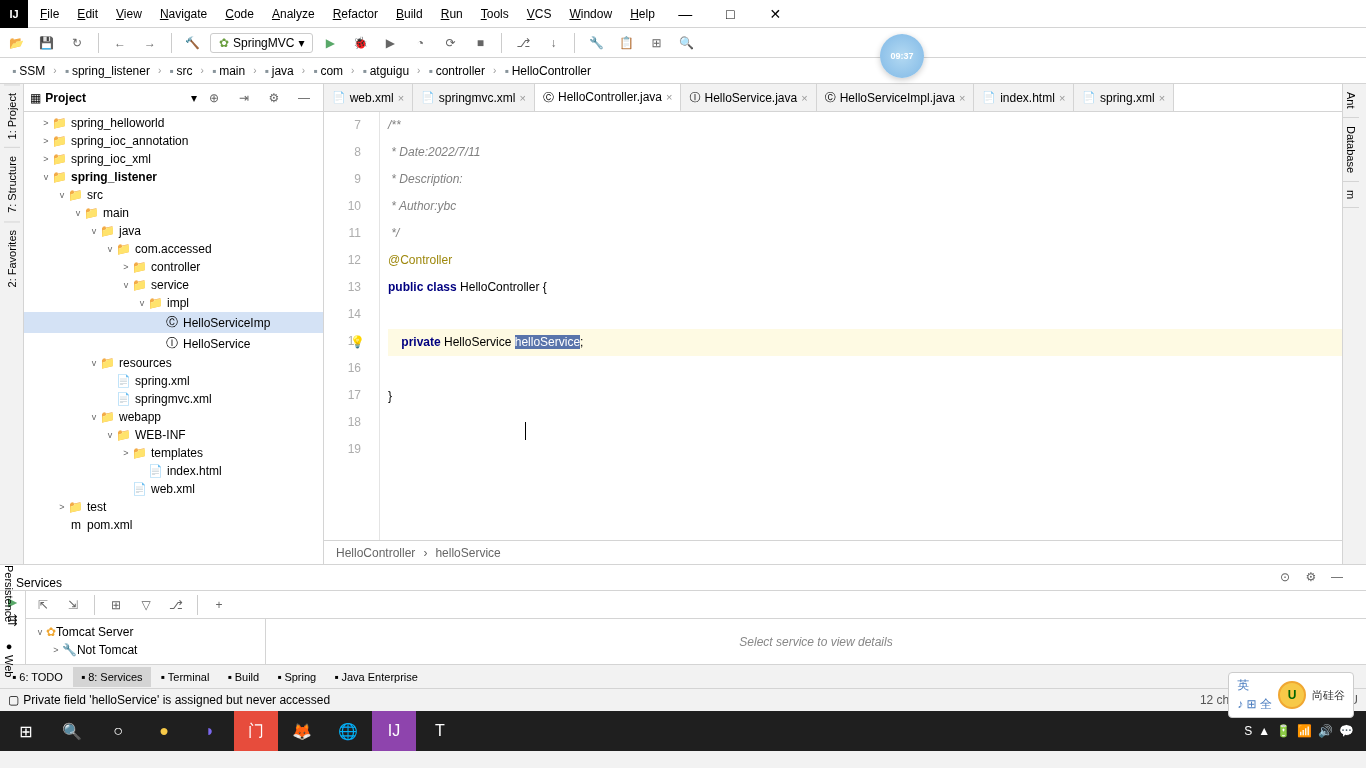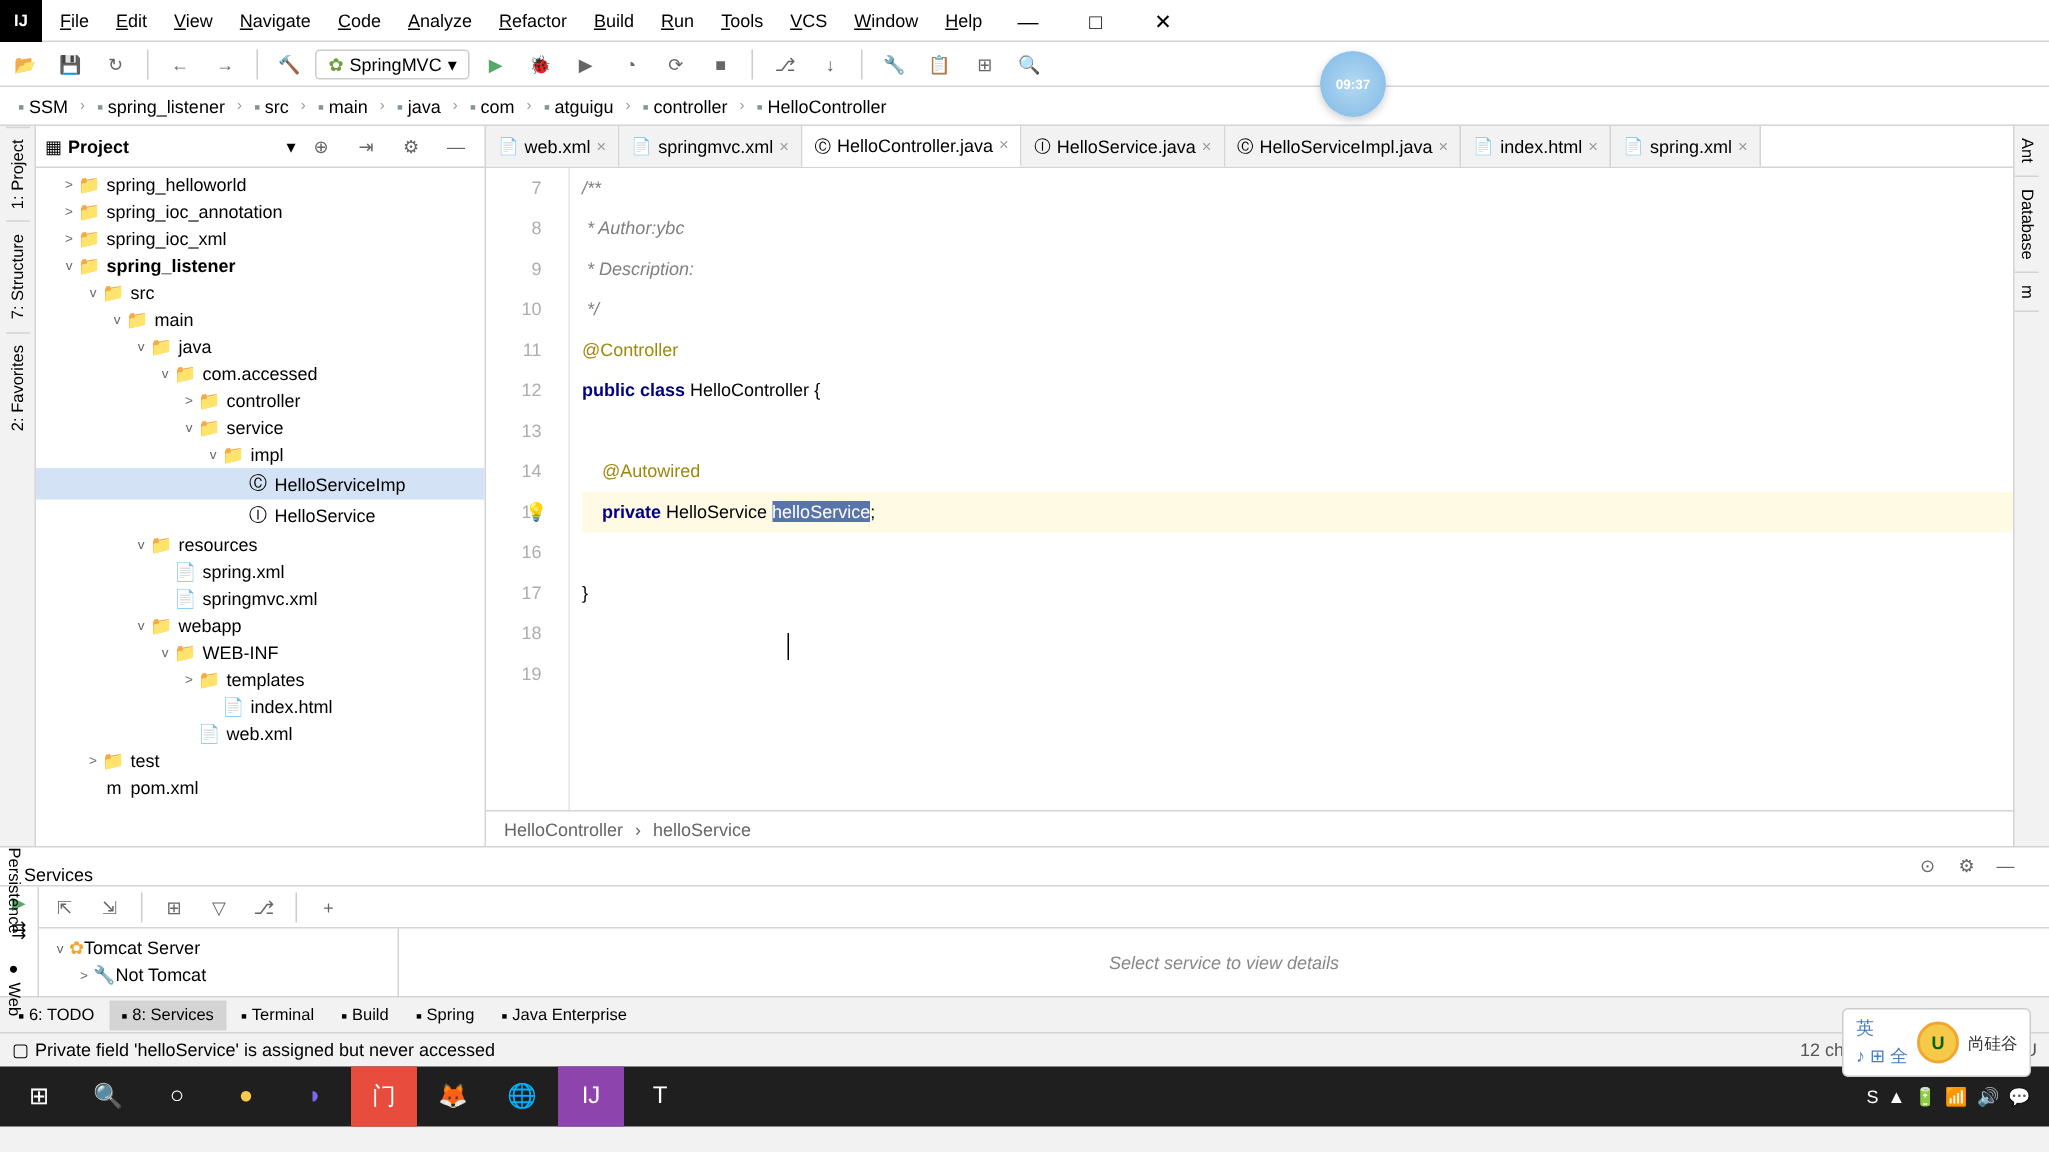--- a/index.html
+++ b/index.html
@@ -351,27 +351,27 @@
           <div>13</div>
           <div>14</div>
           <div>15</div>
           <div>16</div>
           <div>17</div>
           <div>18</div>
           <div>19</div>
         </div>
       <div class="code">
         <div class="code-line comment">/**</div>
+        <div class="code-line comment"> * Date:2022/7/11</div>
+        <div class="code-line comment"> * Description:</div>
         <div class="code-line comment"> * Author:ybc</div>
-        <div class="code-line comment"> * Description:</div>
         <div class="code-line comment"> */</div>
         <div class="code-line"><span class="annotation">@Controller</span></div>
         <div class="code-line"><span class="keyword">public </span><span class="keyword">class </span><span>HelloController </span><span>{</span></div>
         <div class="code-line"> </div>
-        <div class="code-line">    <span class="annotation">@Autowired</span></div>
         <div class="code-line highlight-line"><span class="bulb">💡</span>    <span class="keyword">private </span><span>HelloService </span><span class="selected-text field">helloService</span><span>;</span></div>
         <div class="code-line"> </div>
         <div class="code-line">}</div>
         <div class="code-line"> </div>
         <div style="position:absolute; top:310px; left:145px;" class="cursor"></div>
       </div>
     </div>
     <div class="breadcrumb-bar">
       <span>HelloController</span>
       <span>›</span>

